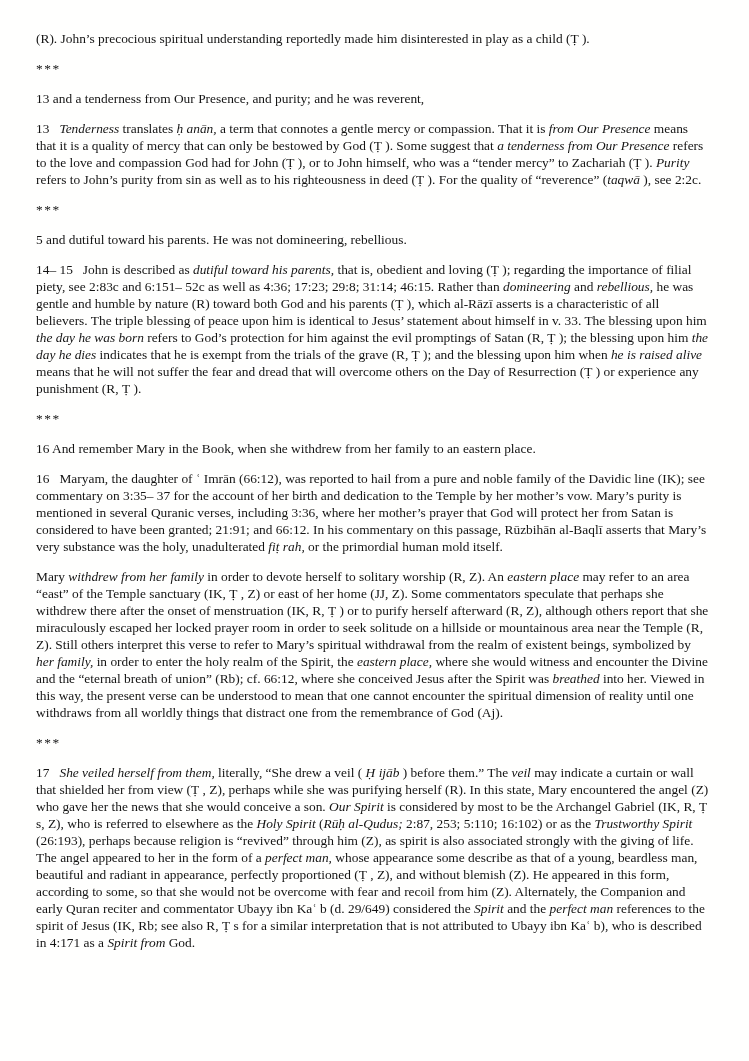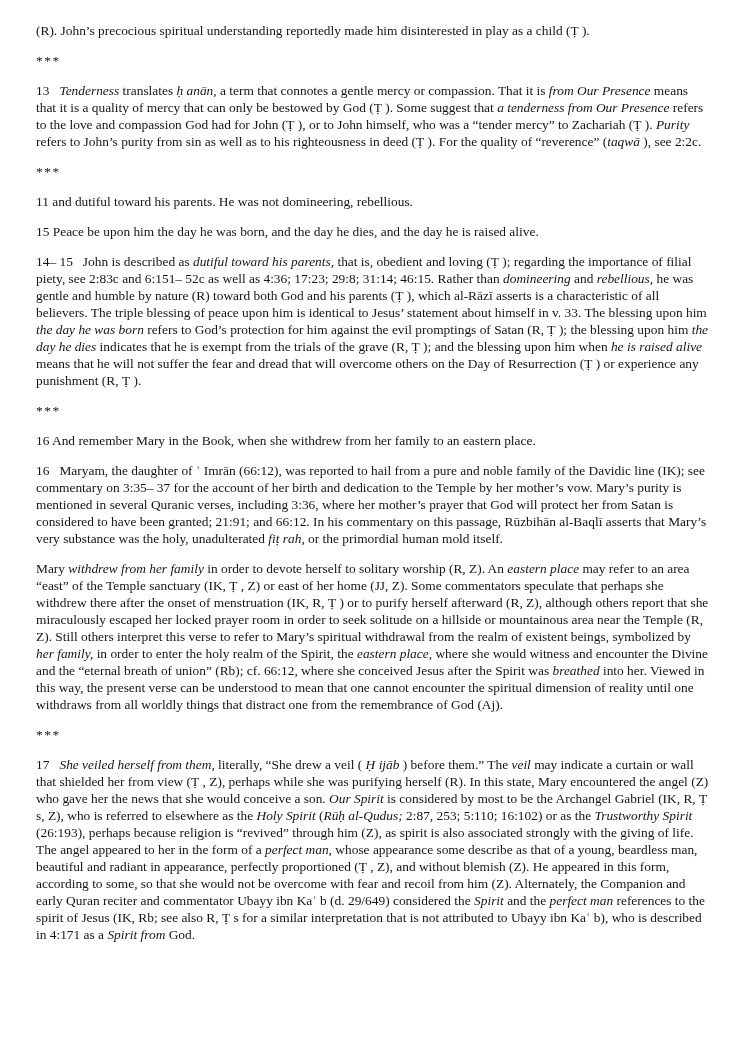--- a/index.html
+++ b/index.html
@@ -19,41 +19,41 @@
     line-height: 17px;
     color: #141414;
   }
   .content {
     position: absolute;
     left: 36px;
     right: 38px;
     top: 22px;
   }
   .content p {
-    margin: 0 0 13px 0;
+    margin: 8px 0 13px 0;
     text-align: left;
     white-space: pre-wrap;
   }
   .content p.sep {
     letter-spacing: 1.5px;
   }
   .content i {
   }
 </style>
 </head>
 <body>
 
 <div class="page">
   <div class="content">
       <p class="para"><span>(R). John’s precocious spiritual understanding reportedly made him disinterested in play as a child (Ṭ ).</span></p>
       <p class="sep">***</p>
+      <p class="verse"><span>13 and a tenderness from Our Presence, and purity; and he was reverent,</span></p>
       <p class="para"><span>13   </span><i>Tenderness</i><span> translates </span><i>ḥ anān,</i><span> a term that connotes a gentle mercy or compassion. That it is </span><i>from Our Presence</i><span> means that it is a quality of mercy that can only be bestowed by God (Ṭ ). Some suggest that </span><i>a tenderness from Our Presence</i><span> refers to the love and compassion God had for John (Ṭ ), or to John himself, who was a “tender mercy” to Zachariah (Ṭ ). </span><i>Purity</i><span> refers to John’s purity from sin as well as to his righteousness in deed (Ṭ ). For the quality of “reverence” (</span><i>taqwā</i><span> ), see 2:2c.</span></p>
       <p class="sep">***</p>
-      <p class="verse"><span>11 and dutiful toward his parents. He was not domineering, rebellious.</span></p>
-      <p class="verse"><span>15 Peace be upon him the day he was born, and the day he dies, and the day he is raised alive.</span></p>
+      <p class="verse"><span>5 and dutiful toward his parents. He was not domineering, rebellious.</span></p>
       <p class="para"><span>14– 15   John is described as </span><i>dutiful toward his parents,</i><span> that is, obedient and loving (Ṭ ); regarding the importance of filial piety, see 2:83c and 6:151– 52c as well as 4:36; 17:23; 29:8; 31:14; 46:15. Rather than </span><i>domineering</i><span> and </span><i>rebellious,</i><span> he was gentle and humble by nature (R) toward both God and his parents (Ṭ ), which al-Rāzī asserts is a characteristic of all believers. The triple blessing of peace upon him is identical to Jesus’ statement about himself in v. 33. The blessing upon him </span><i>the day he was born</i><span> refers to God’s protection for him against the evil promptings of Satan (R, Ṭ ); the blessing upon him </span><i>the day he dies</i><span> indicates that he is exempt from the trials of the grave (R, Ṭ ); and the blessing upon him when </span><i>he is raised alive</i><span> means that he will not suffer the fear and dread that will overcome others on the Day of Resurrection (Ṭ ) or experience any punishment (R, Ṭ ).</span></p>
       <p class="sep">***</p>
       <p class="verse"><span>16 And remember Mary in the Book, when she withdrew from her family to an eastern place.</span></p>
       <p class="para"><span>16   Maryam, the daughter of ʿ Imrān (66:12), was reported to hail from a pure and noble family of the Davidic line (IK); see commentary on 3:35– 37 for the account of her birth and dedication to the Temple by her mother’s vow. Mary’s purity is mentioned in several Quranic verses, including 3:36, where her mother’s prayer that God will protect her from Satan is considered to have been granted; 21:91; and 66:12. In his commentary on this passage, Rūzbihān al-Baqlī asserts that Mary’s very substance was the holy, unadulterated </span><i>fiṭ rah,</i><span> or the primordial human mold itself.</span></p>
       <p class="para"><span>Mary </span><i>withdrew from her family</i><span> in order to devote herself to solitary worship (R, Z). An </span><i>eastern place</i><span> may refer to an area “east” of the Temple sanctuary (IK, Ṭ , Z) or east of her home (JJ, Z). Some commentators speculate that perhaps she withdrew there after the onset of menstruation (IK, R, Ṭ ) or to purify herself afterward (R, Z), although others report that she miraculously escaped her locked prayer room in order to seek solitude on a hillside or mountainous area near the Temple (R, Z). Still others interpret this verse to refer to Mary’s spiritual withdrawal from the realm of existent beings, symbolized by </span><i>her family,</i><span> in order to enter the holy realm of the Spirit, the </span><i>eastern place,</i><span> where she would witness and encounter the Divine and the “eternal breath of union” (Rb); cf. 66:12, where she conceived Jesus after the Spirit was </span><i>breathed</i><span> into her. Viewed in this way, the present verse can be understood to mean that one cannot encounter the spiritual dimension of reality until one withdraws from all worldly things that distract one from the remembrance of God (Aj).</span></p>
       <p class="sep">***</p>
       <p class="para"><span>17   </span><i>She veiled herself from them,</i><span> literally, “She drew a veil ( </span><i>Ḥ ijāb</i><span> ) before them.” The </span><i>veil</i><span> may indicate a curtain or wall that shielded her from view (Ṭ , Z), perhaps while she was purifying herself (R). In this state, Mary encountered the angel (Z) who gave her the news that she would conceive a son. </span><i>Our Spirit</i><span> is considered by most to be the Archangel Gabriel (IK, R, Ṭ s, Z), who is referred to elsewhere as the </span><i>Holy Spirit</i><span> (</span><i>Rūḥ al-Qudus;</i><span> 2:87, 253; 5:110; 16:102) or as the </span><i>Trustworthy Spirit</i><span> (26:193), perhaps because religion is “revived” through him (Z), as spirit is also associated strongly with the giving of life. The angel appeared to her in the form of a </span><i>perfect man,</i><span> whose appearance some describe as that of a young, beardless man, beautiful and radiant in appearance, perfectly proportioned (Ṭ , Z), and without blemish (Z). He appeared in this form, according to some, so that she would not be overcome with fear and recoil from him (Z). Alternately, the Companion and early Quran reciter and commentator Ubayy ibn Kaʿ b (d. 29/649) considered the </span><i>Spirit</i><span> and the </span><i>perfect man</i><span> references to the spirit of Jesus (IK, Rb; see also R, Ṭ s for a similar interpretation that is not attributed to Ubayy ibn Kaʿ b), who is described in 4:171 as a </span><i>Spirit from</i><span> God.</span></p>
     </div>
 </div>
 

